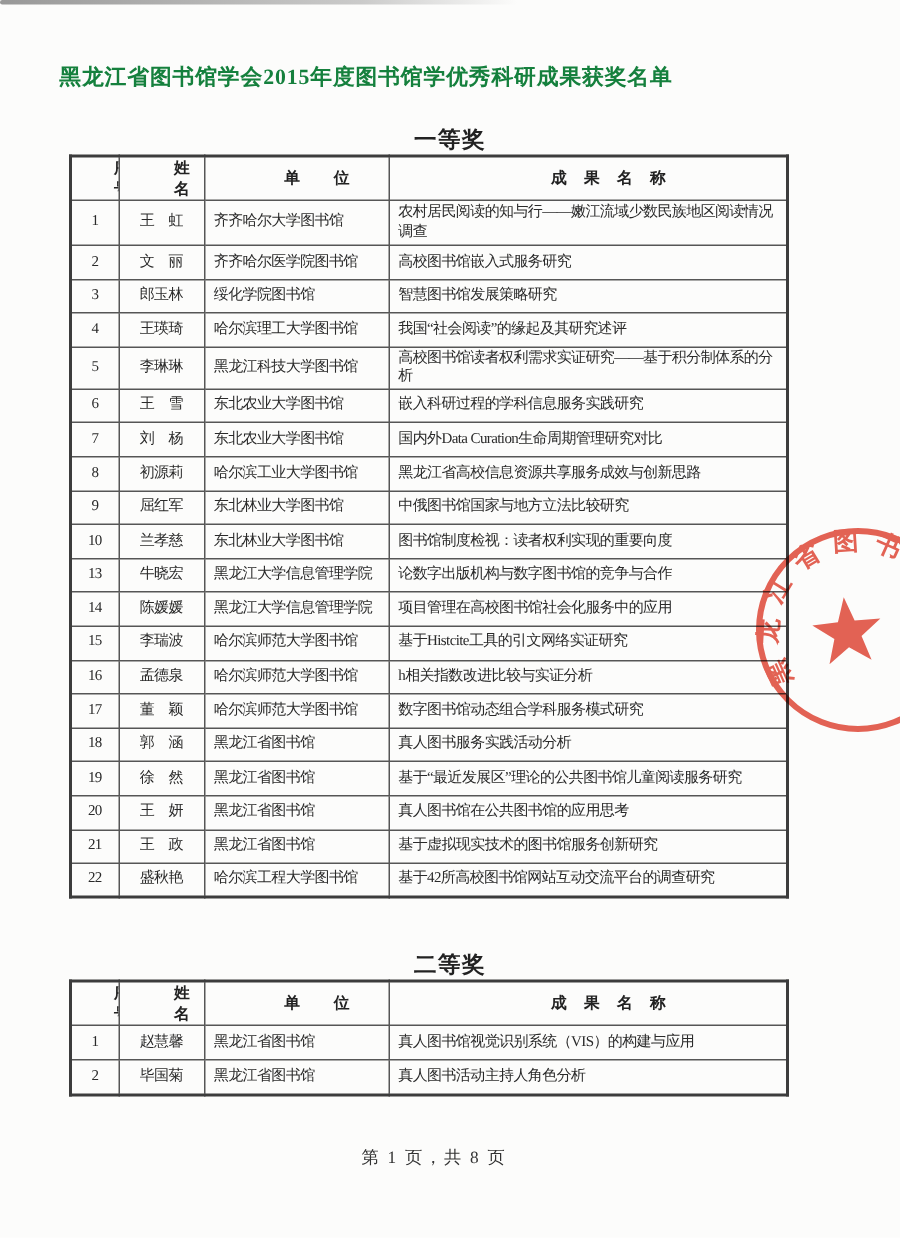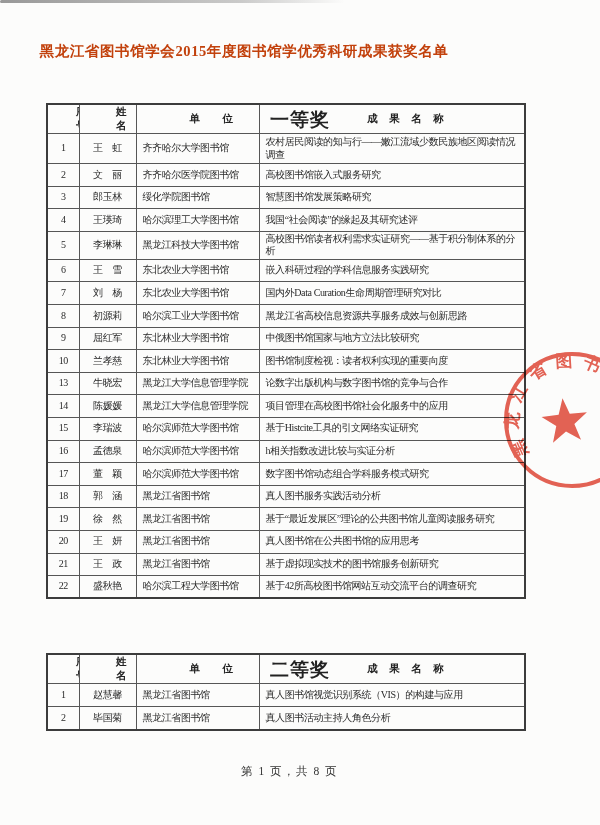--- a/index.html
+++ b/index.html
@@ -12,26 +12,26 @@
     overflow:hidden;
   }
   .scan-line-top{
     position:absolute; top:0; left:0; width:345px; height:3px;
     background:linear-gradient(to right, rgba(70,70,70,.55), rgba(110,110,110,.35) 70%, rgba(140,140,140,0));
     border-radius:2px;
   }
   .doc-title{
     position:absolute; top:42px; left:0; width:488px;
     text-align:center; font-size:14.5px; font-weight:bold; letter-spacing:.6px;
-    color:#c2410c;
+    color:#15803d;
     font-family:Liberation Serif, serif;
   }
   .section-title{
     position:absolute; left:0; width:600px; text-align:center;
-    font-size:19px; font-weight:bold; letter-spacing:1px; color:#222;margin-top:23px;
+    font-size:15px; font-weight:bold; letter-spacing:1px; color:#222;
   }
   #section1{ top:84px; }
   #section2{ top:634px; }
 
   table.awards{
     position:absolute; left:46px; width:478px;
     border-collapse:collapse; table-layout:fixed;
     border:2px solid #3c3c3c;
     background:transparent;
   }

